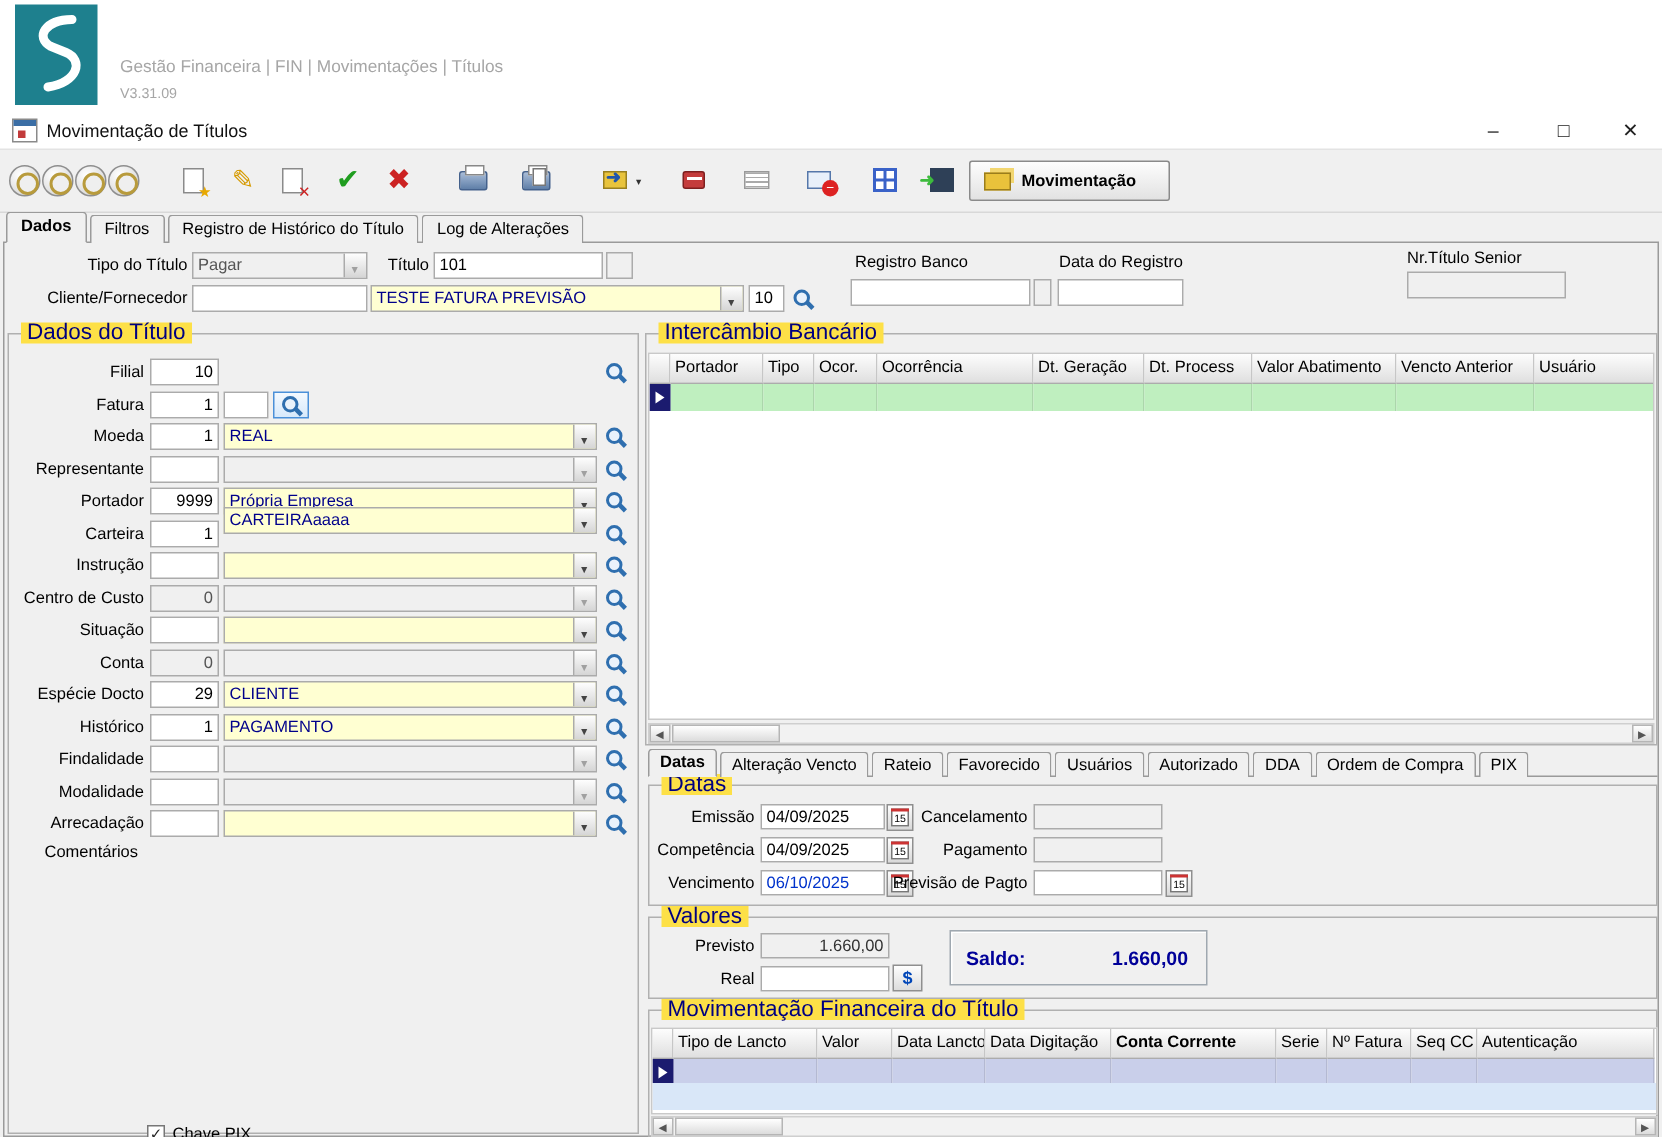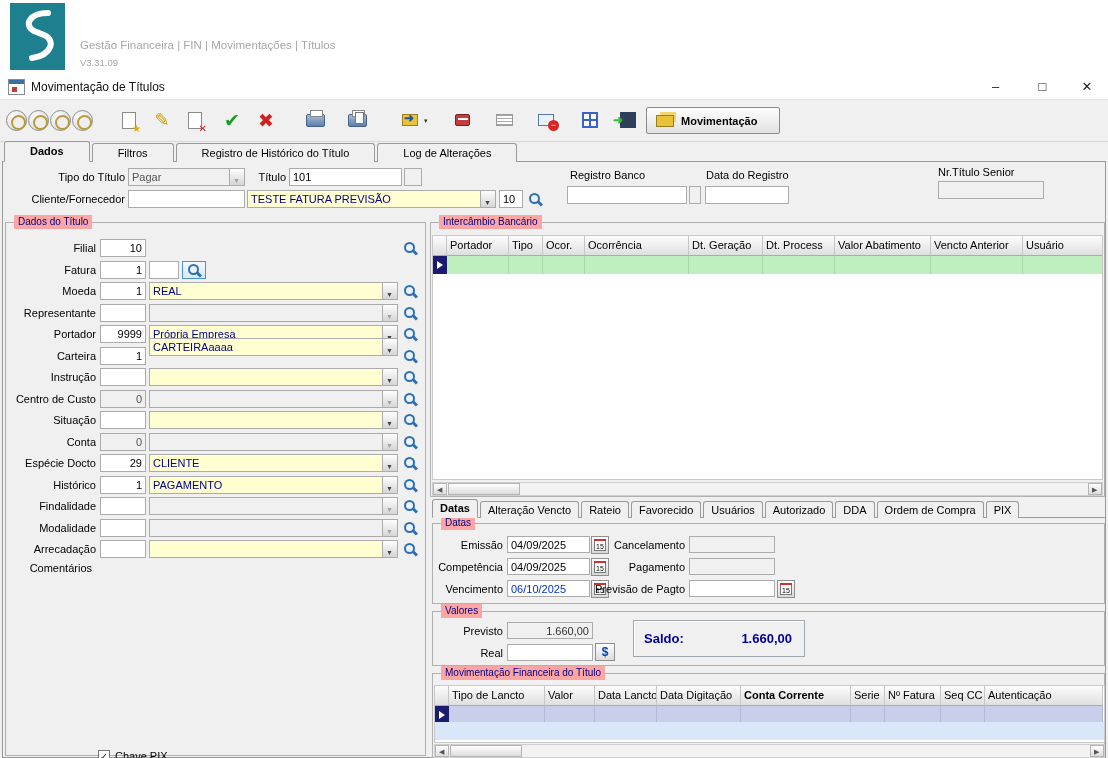--- a/index.html
+++ b/index.html
@@ -48,21 +48,21 @@
   .ic-calc{width:16px;height:16px;background:#3A62C8;display:grid;grid-template-columns:repeat(2,5px);grid-auto-rows:5px;gap:2px;padding:2px;}
   .ic-calc span{background:#fff;}
   .ic-exit{width:16px;height:16px;background:#2E4057;position:relative;}
   .ic-exit .arrow{position:absolute;left:-7px;top:1px;color:#3DBB3D;font-size:12px;font-weight:bold;}
   .movbtn{position:absolute;left:646px;top:107px;width:134px;height:27px;border:1px solid #8A8A8A;border-radius:2px;
           background:linear-gradient(#FDFDFD,#E2E2E2);display:flex;align-items:center;gap:7px;padding:0 9px;font-weight:bold;}
   .ic-mov{width:18px;height:12px;background:#E9C23B;border:1px solid #9A7D1C;box-shadow:3px -4px 0 -1px #F2D670;}
 
   
   .tabstrip{position:absolute;z-index:3;white-space:nowrap;}
-  .tab{display:inline-block;height:19px;line-height:18px;margin-top:2px;padding:0 25px;margin-right:2px;
+  .tab{display:inline-block;height:19px;line-height:18px;margin-top:2px;padding:0 9px;margin-right:2px;
        border:1px solid #9A9A9A;border-bottom:none;border-radius:3px 3px 0 0;background:#F0F0F0;font-size:11px;vertical-align:bottom;}
   .tabstrip .tab:first-child{height:21px;margin-top:0;font-weight:bold;position:relative;z-index:4;
        border-bottom:1px solid #F0F0F0;}
   .tabstrip.small .tab{height:17px;line-height:16px;padding:0 7px;}
   .tabstrip.small .tab:first-child{height:19px;}
   .tabpage{position:absolute;left:2px;top:161px;width:1104px;height:597px;border:1px solid #9A9A9A;background:#F0F0F0;}
   .tabline2{position:absolute;left:432px;top:517px;width:673px;height:1px;background:#9A9A9A;}
 
   
   .lbl{position:absolute;height:18px;line-height:18px;font-size:11px;white-space:nowrap;color:#000;}
@@ -84,21 +84,21 @@
   .calbtn{position:absolute;width:18px;height:18px;border:1px solid #8F8F8F;background:linear-gradient(#FEFEFE,#D8D8D8);}
   .calico{position:absolute;left:2px;top:2px;width:12px;height:12px;background:#fff;border:1px solid #777;
           font-size:7px;line-height:13px;text-align:center;color:#000;}
   .calico::before{content:"";position:absolute;left:-1px;top:-1px;right:-1px;height:2px;background:#C33;}
   .dolbtn{position:absolute;width:20px;height:18px;border:1px solid #8F8F8F;background:linear-gradient(#FEFEFE,#DCDCDC);
           color:#0046B8;font-weight:bold;text-align:center;line-height:16px;font-size:12px;}
   .cb{position:absolute;width:12px;height:12px;border:1px solid #777;background:#fff;font-size:10px;line-height:11px;text-align:center;color:#222;}
 
   
   .grp{position:absolute;border:1px solid #B0B0B0;}
-  .grp-title{position:absolute;top:-8px;left:8px;background:#fca5a5;padding:0 4px;color:#000080;font-size:10px;line-height:14px;white-space:nowrap;}
+  .grp-title{position:absolute;top:-8px;left:8px;background:#fde047;padding:0 4px;color:#000080;font-size:15px;line-height:14px;white-space:nowrap;}
 
   
   .grid{position:absolute;background:#fff;border:1px solid #C9C9C9;overflow:hidden;}
   .th-row{position:absolute;left:0;top:0;right:0;display:flex;}
   .th-list{display:flex;}
   .th{height:20px;line-height:19px;padding:0 3px;font-size:11px;background:linear-gradient(#FDFDFD,#DFDFDF);
       border-right:1px solid #C6C6C6;border-bottom:1px solid #ACACAC;overflow:hidden;white-space:nowrap;flex:0 0 auto;}
   .gutter{width:14px;flex:0 0 14px;}
   .grow{position:absolute;left:0;display:flex;}
   .cells{display:flex;}

